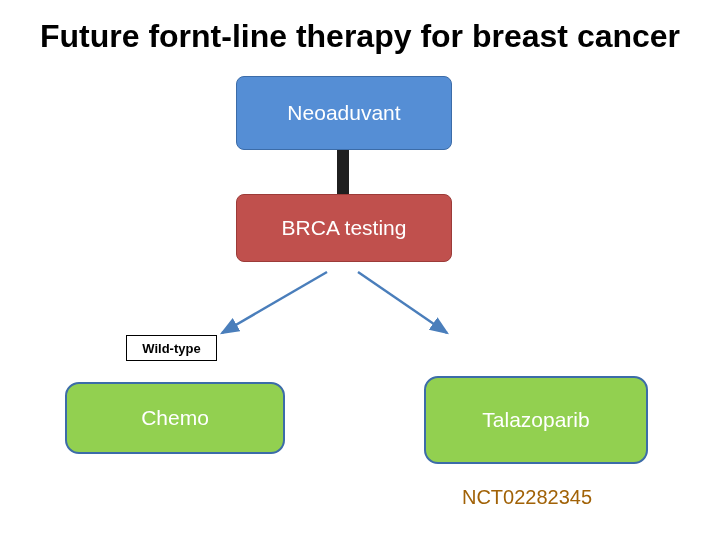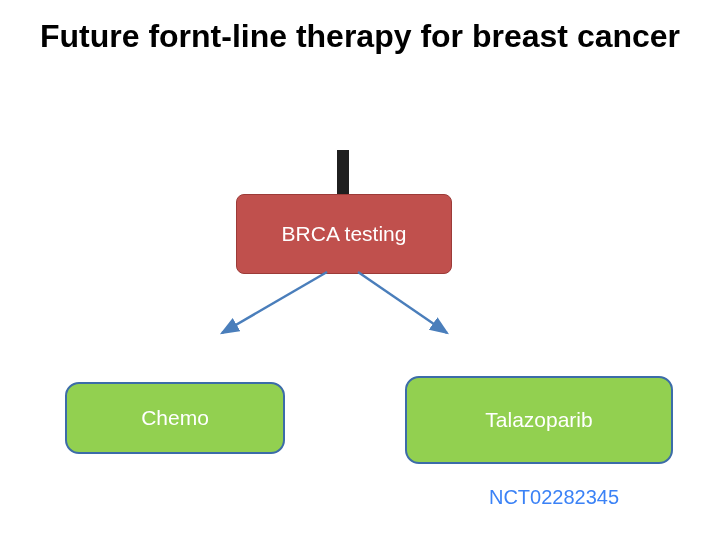--- a/index.html
+++ b/index.html
@@ -45,40 +45,40 @@
     width: 216px;
     height: 74px;
     background: #558ed5;
     border: 1px solid #3c6ca8;
     border-radius: 8px;
   }
   .box-brca {
     left: 236px;
     top: 194px;
     width: 216px;
-    height: 80px;
+    height: 68px;
     background: #c0504d;
     border: 1px solid #9c3b38;
     border-radius: 8px;
   }
   .box-chemo {
     left: 65px;
     top: 382px;
     width: 220px;
     height: 72px;
     background: #92d050;
     border: 2px solid #3c6ca8;
     border-radius: 14px;
     font-size: 21px;
     text-align: right;
   }
   .box-talazoparib {
-    left: 405px;
+    left: 424px;
     top: 376px;
-    width: 268px;
+    width: 224px;
     height: 88px;
     background: #92d050;
     border: 2px solid #3c6ca8;
     border-radius: 14px;
     font-size: 21px;
   }
   .connector-vertical {
     position: absolute;
     left: 337px;
     top: 150px;
@@ -106,60 +106,66 @@
   }
   .label-mutated {
     left: 468px;
     top: 335px;
     width: 80px;
     height: 26px;
     font-weight: normal;
   }
   .nct {
     position: absolute;
-    left: 420px;
+    left: 393px;
     top: 486px;
     width: 268px;
     text-align: center;
     font-size: 20px;
-    color: #3b82f6;
+    color: #a16207;
   }
   svg.arrows {
     position: absolute;
     left: 0;
     top: 0;
     width: 720px;
     height: 540px;
     pointer-events: none;
   }
 </style>
 </head>
 <body>
 
 <div id="canvas">
 
   <div class="title">Future fornt-line therapy for breast cancer</div>
 
+  <div class="box box-neoadjuvant">
+    <span>Neoaduvant</span>
+  </div>
 
   <div class="connector-vertical"></div>
 
   <div class="box box-brca">
     <span>BRCA testing</span>
   </div>
 
   <svg class="arrows" viewBox="0 0 720 540">
     <defs>
       <marker id="arrowhead" markerWidth="9" markerHeight="9" refX="7" refY="3.2" orient="auto">
         <path d="M0,0 L8,3.2 L0,6.4 Z" fill="#4a7ebb"></path>
       </marker>
     </defs>
     <line x1="327" y1="272" x2="222" y2="333" stroke="#4a7ebb" stroke-width="2.4" marker-end="url(#arrowhead)"></line>
     <line x1="358" y1="272" x2="447" y2="333" stroke="#4a7ebb" stroke-width="2.4" marker-end="url(#arrowhead)"></line>
   </svg>
 
+  <div class="label-box label-wild">
+    <span>Wild-type</span>
+  </div>
 
 
   <div class="box box-chemo">
     <span>Chemo</span>
   </div>
 
   <div class="box box-talazoparib">
     <span>Talazoparib</span>
   </div>
 

